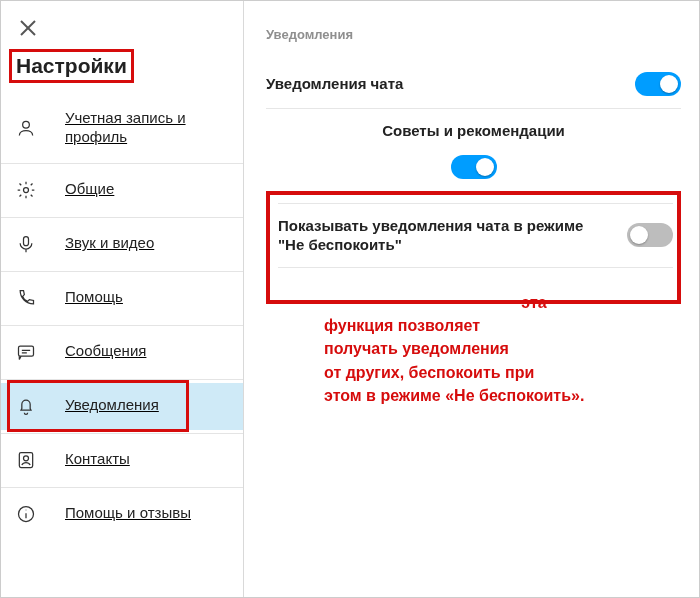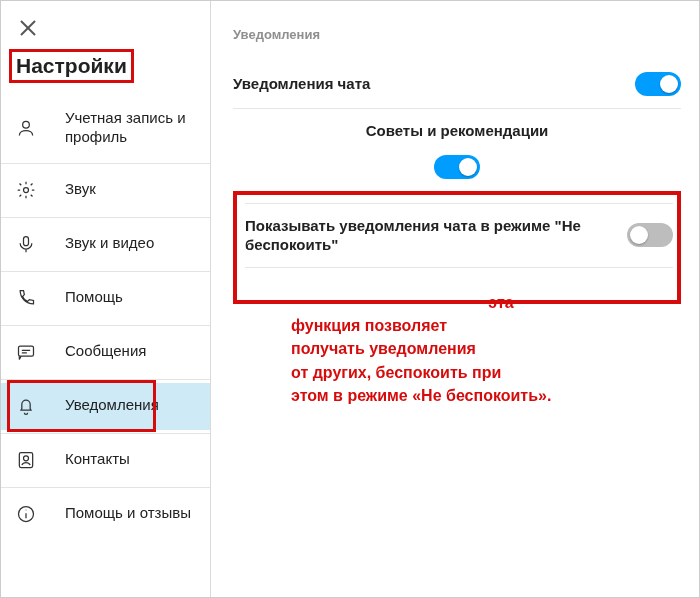--- a/index.html
+++ b/index.html
@@ -10,24 +10,25 @@
     height: 598px;
     overflow: hidden;
   }
   .window {
     display: flex;
     width: 700px;
     height: 598px;
     border: 1px solid #ccc;
   }
   .sidebar {
-    width: 210px;
+    width: 243px;
     border-right: 1px solid #d9d9d9;
     background: #fff;
     position: relative;
+    text-decoration: underline;
   }
   .close-btn {
     position: absolute;
     top: 18px;
     left: 18px;
     width: 18px;
     height: 18px;
     cursor: pointer;
   }
   .close-btn svg { width: 18px; height: 18px; }
@@ -181,21 +182,21 @@
       </div>
       <div class="nav-sep"></div>
 
       <div class="nav-item">
         <span class="icon">
           <svg viewBox="0 0 24 24">
               <circle cx="12" cy="12" r="3"></circle>
               <path d="M12 2v3M12 19v3M4.2 4.2l2.1 2.1M17.7 17.7l2.1 2.1M2 12h3M19 12h3M4.2 19.8l2.1-2.1M17.7 6.3l2.1-2.1"></path>
             </svg>
         </span>
-        <span class="label">Звук</span>
+        <span class="label">Общие</span>
       </div>
       <div class="nav-sep"></div>
 
       <div class="nav-item">
         <span class="icon">
           <svg viewBox="0 0 24 24">
               <rect x="9" y="3" width="6" height="11" rx="3"></rect>
               <path d="M5 11a7 7 0 0 0 14 0M12 18v4"></path>
             </svg>
         </span>

